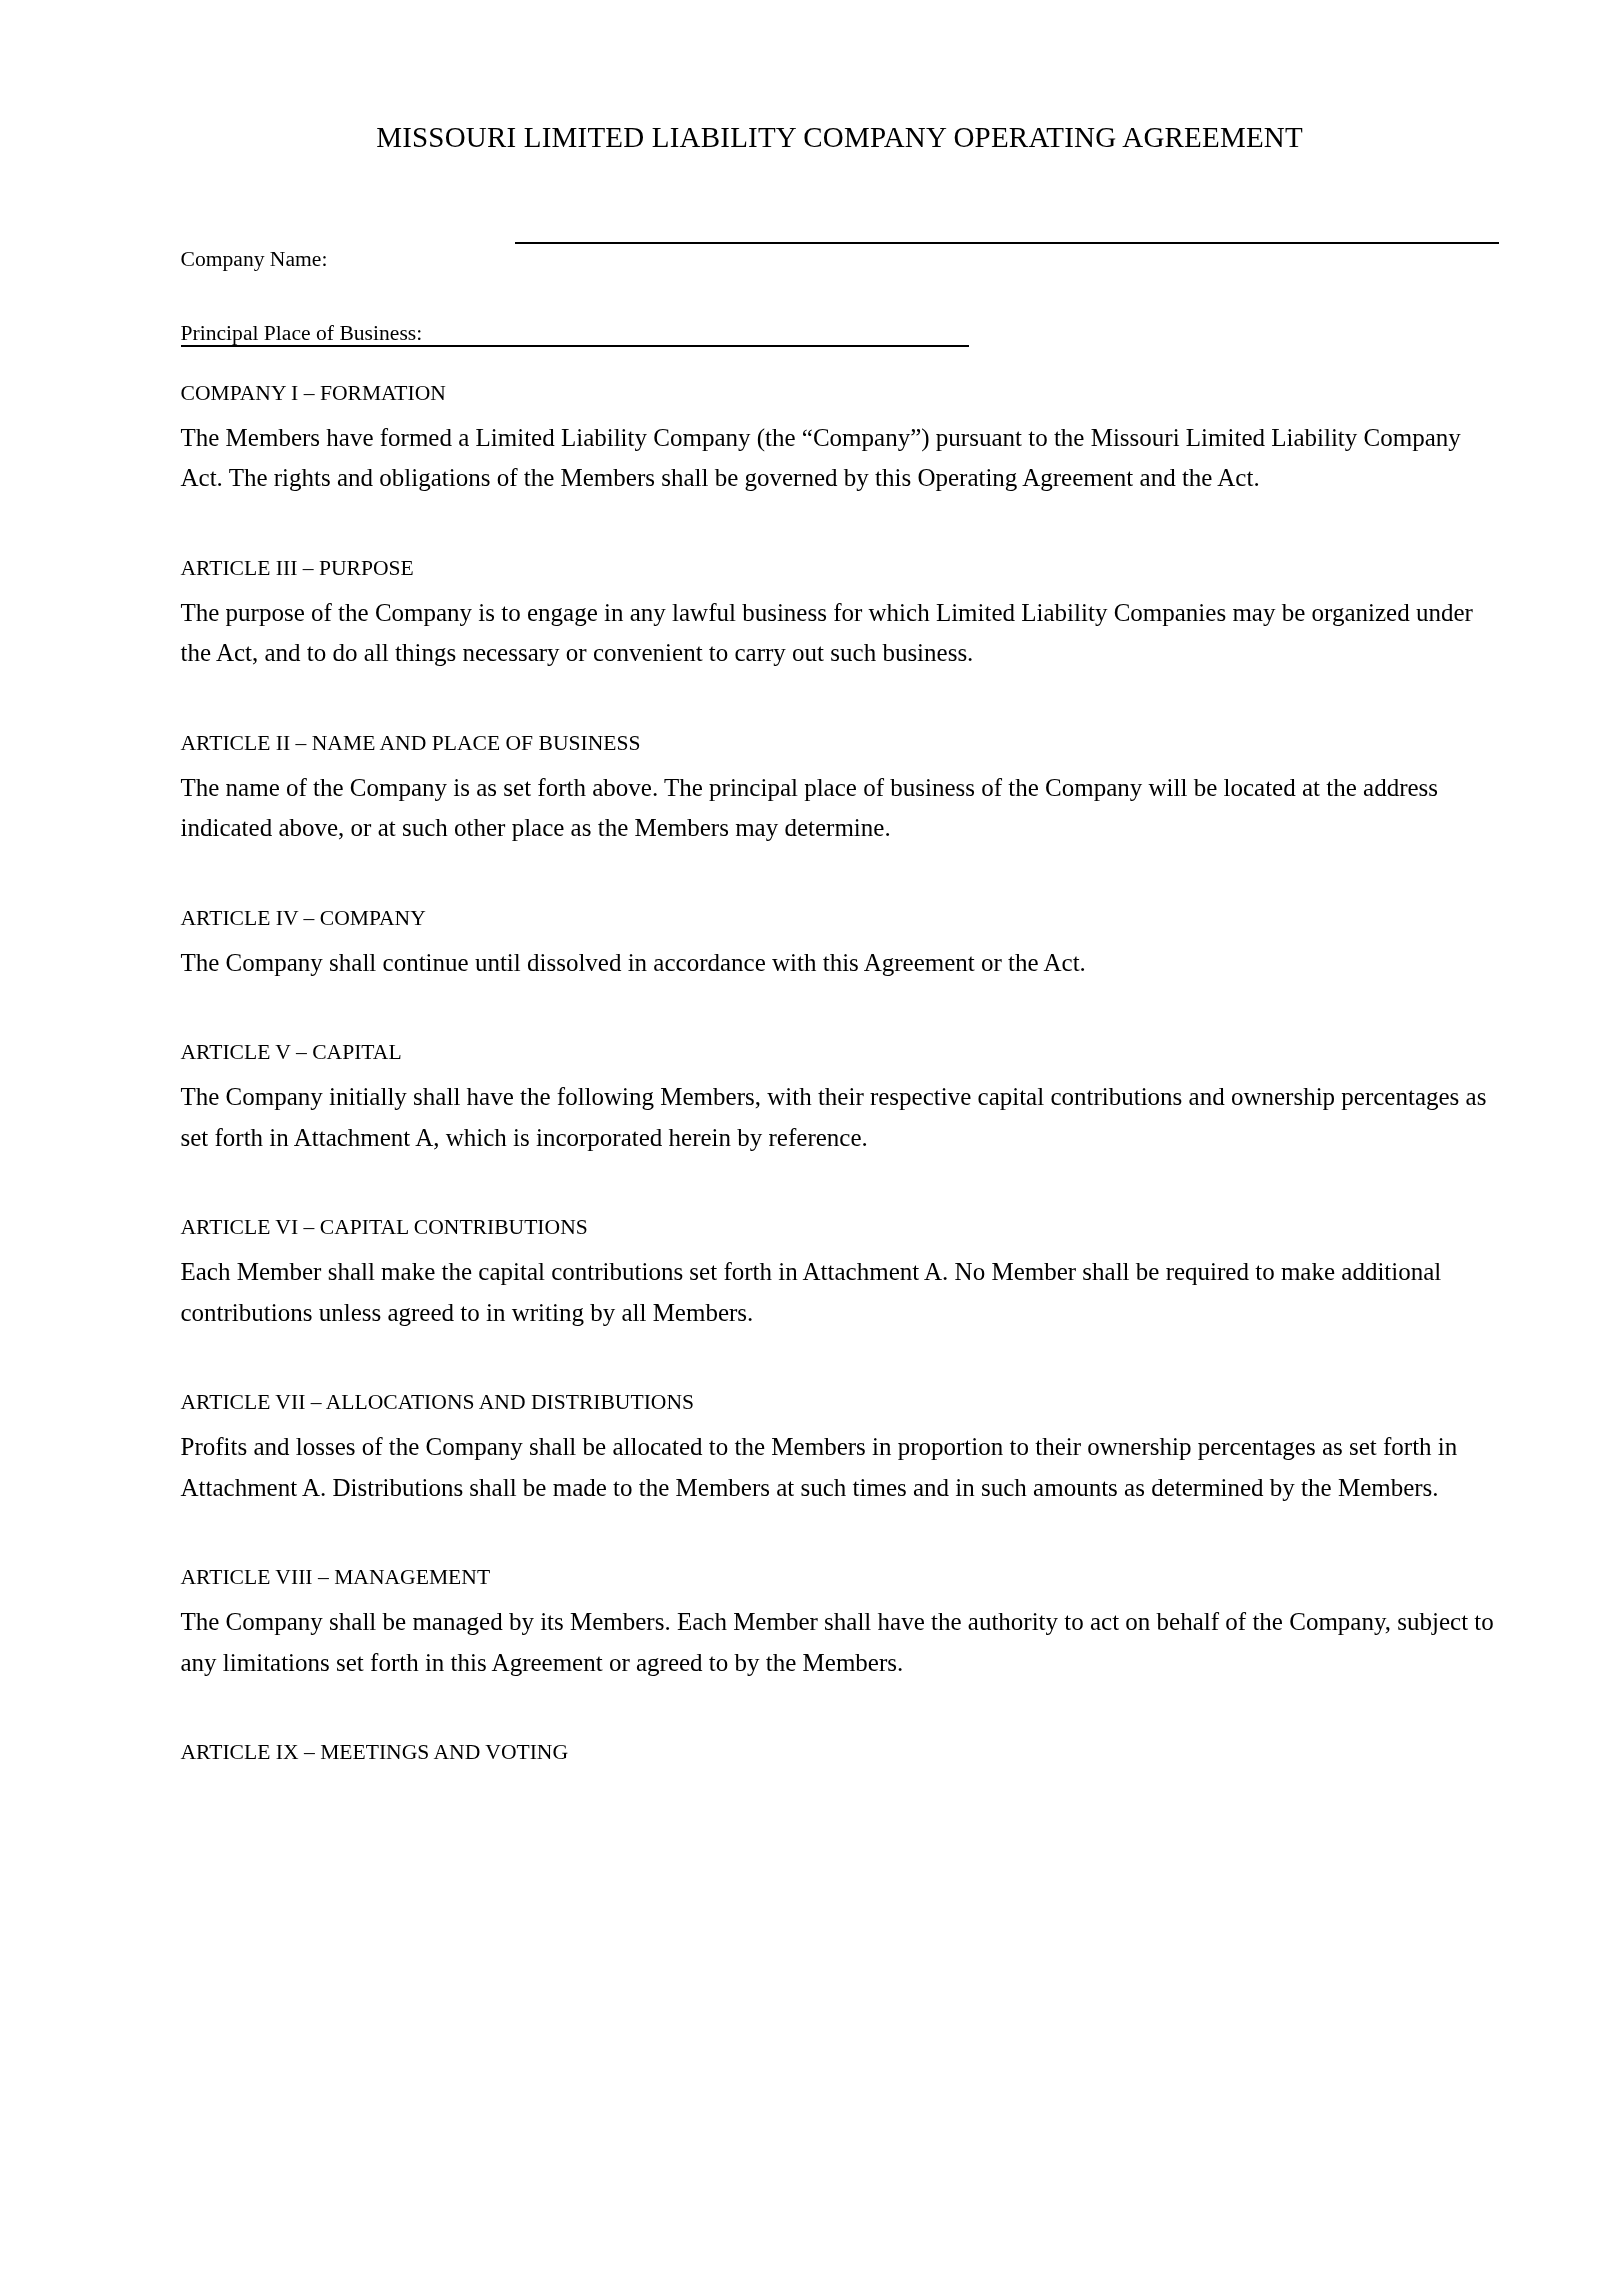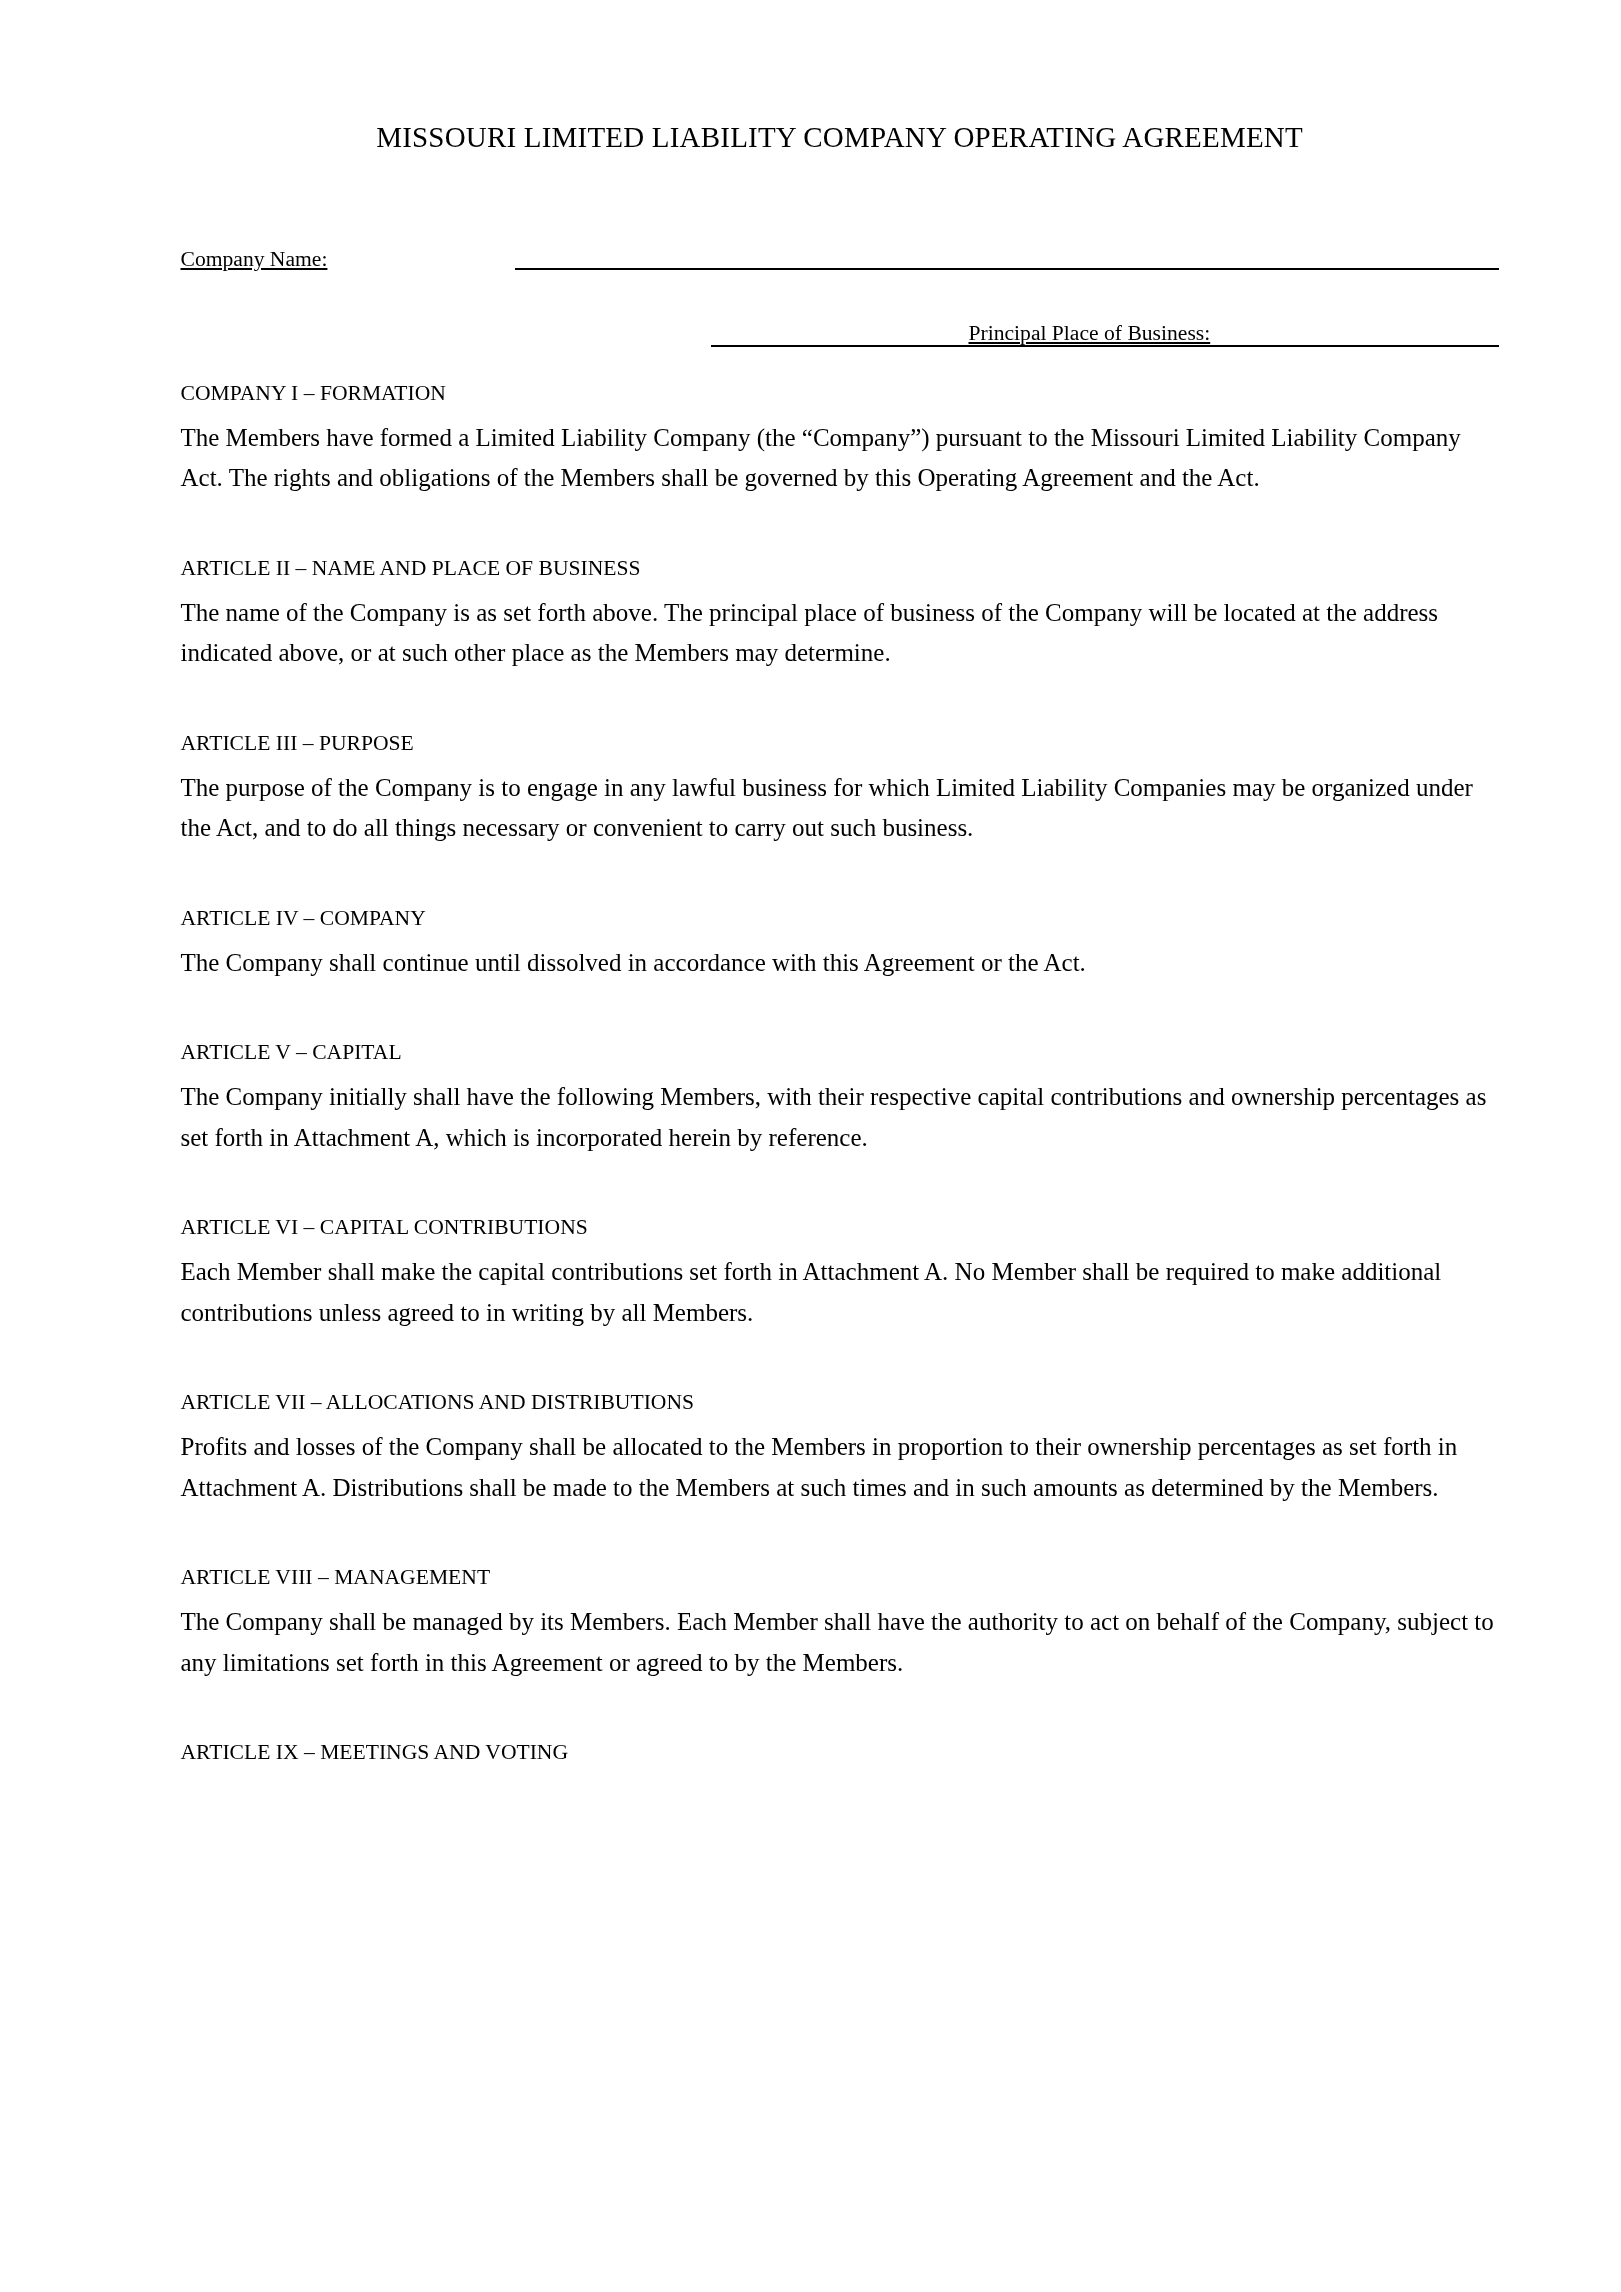--- a/index.html
+++ b/index.html
@@ -36,24 +36,23 @@
     letter-spacing: 0.2px;
     margin: 0;
     padding-top: 120px;
     font-weight: normal;
     white-space: nowrap;
   }
 
   
   .field-row {
     display: flex;
-    align-items: flex-end;
+    align-items: flex-start;
     font-size: 21.6px;
     line-height: 1.35;
-    text-decoration: underline;
   }
   .field-row.company {
     margin-top: 90px;
   }
   .field-row.address {
     margin-top: 45px;
     flex-direction: column;
   }
   .field-label {
     white-space: nowrap;
@@ -109,27 +108,27 @@
       <span class="field-label">Principal Place of Business:</span>
       <span class="field-rule"></span>
     </div>
 
     <section class="article first">
       <h2 class="article-heading">COMPANY I – FORMATION</h2>
       <p class="article-body">The Members have formed a Limited Liability Company (the “Company”) pursuant to the Missouri Limited Liability Company Act. The rights and obligations of the Members shall be governed by this Operating Agreement and the Act.</p>
     </section>
 
     <section class="article">
-      <h2 class="article-heading">ARTICLE II – NAME AND PLACE OF BUSINESS</h2>
-      <p class="article-body">The name of the Company is as set forth above. The principal place of business of the Company will be located at the address indicated above, or at such other place as the Members may determine.</p>
+      <h2 class="article-heading">ARTICLE III – PURPOSE</h2>
+      <p class="article-body">The purpose of the Company is to engage in any lawful business for which Limited Liability Companies may be organized under the Act, and to do all things necessary or convenient to carry out such business.</p>
     </section>
 
     <section class="article">
-      <h2 class="article-heading">ARTICLE III – PURPOSE</h2>
-      <p class="article-body">The purpose of the Company is to engage in any lawful business for which Limited Liability Companies may be organized under the Act, and to do all things necessary or convenient to carry out such business.</p>
+      <h2 class="article-heading">ARTICLE II – NAME AND PLACE OF BUSINESS</h2>
+      <p class="article-body">The name of the Company is as set forth above. The principal place of business of the Company will be located at the address indicated above, or at such other place as the Members may determine.</p>
     </section>
 
     <section class="article">
       <h2 class="article-heading">ARTICLE IV – COMPANY</h2>
       <p class="article-body">The Company shall continue until dissolved in accordance with this Agreement or the Act.</p>
     </section>
 
     <section class="article">
       <h2 class="article-heading">ARTICLE V – CAPITAL</h2>
       <p class="article-body">The Company initially shall have the following Members, with their respective capital contributions and ownership percentages as set forth in Attachment A, which is incorporated herein by reference.</p>

